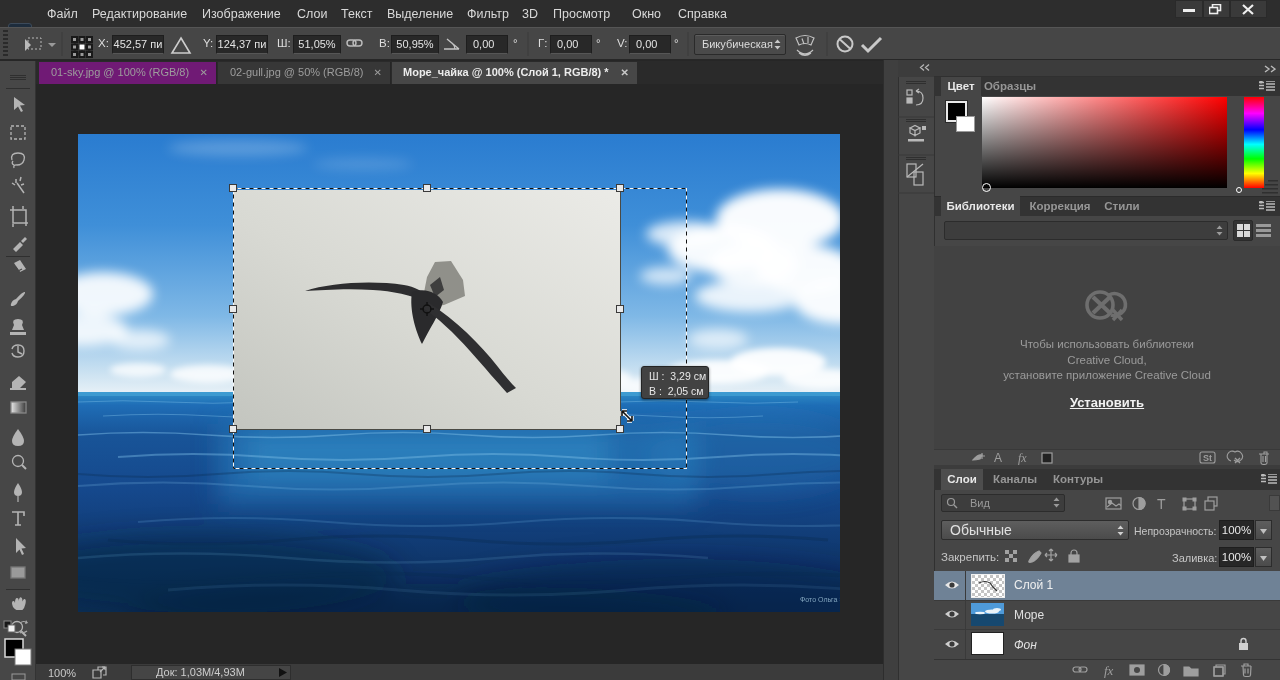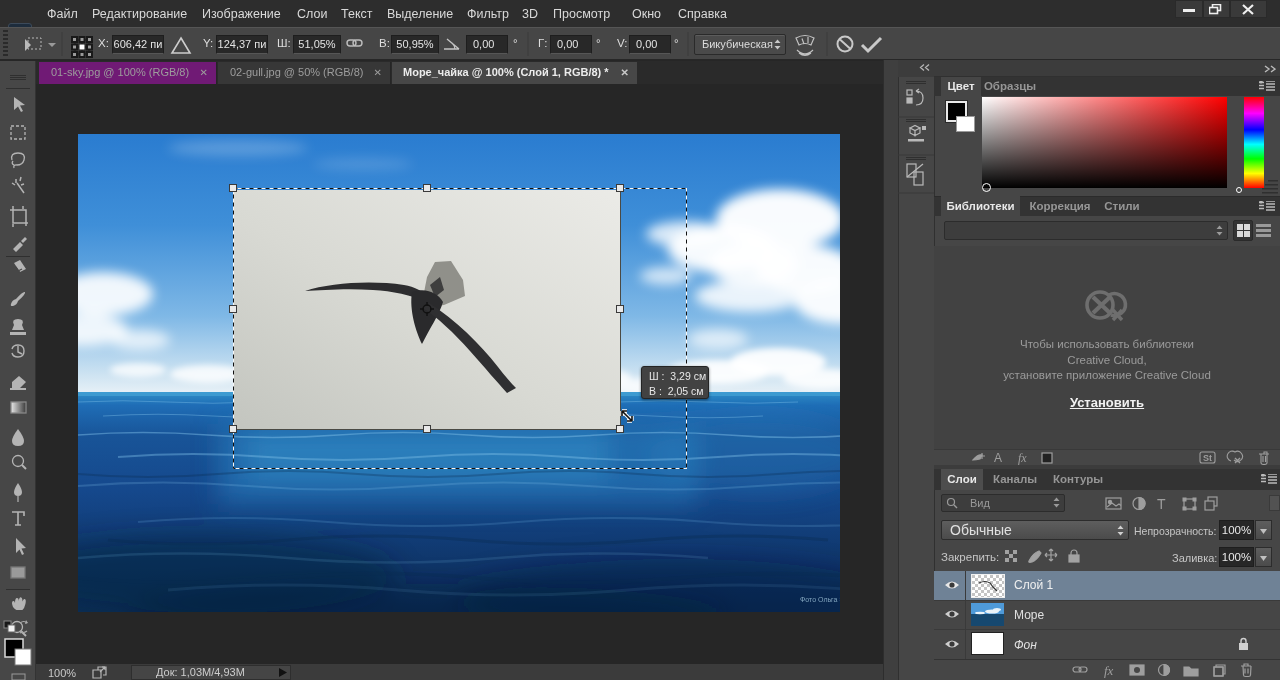--- a/index.html
+++ b/index.html
@@ -113,21 +113,21 @@
     <span class="abs" style="left:98px;">X:</span>
     <span class="abs" style="left:203px;">Y:</span>
     <span class="abs" style="left:277px;">Ш:</span>
     <span class="abs" style="left:379px;">В:</span>
     <span class="abs" style="left:513px;">°</span>
     <span class="abs" style="left:538px;">Г:</span>
     <span class="abs" style="left:596px;">°</span>
     <span class="abs" style="left:617px;">V:</span>
     <span class="abs" style="left:674px;">°</span>
   </div>
-  <div class="abs" style="left:112px;top:35px;width:52px;height:19px;background:#282828;border:1px solid #1e1e1e;border-bottom-color:#565656;color:#e3e3e3;font-size:11px;line-height:17px;text-align:center;">606,42 пи</div>
+  <div class="abs" style="left:112px;top:35px;width:52px;height:19px;background:#282828;border:1px solid #1e1e1e;border-bottom-color:#565656;color:#e3e3e3;font-size:11px;line-height:17px;text-align:center;">452,57 пи</div>
   <div class="abs" style="left:216px;top:35px;width:52px;height:19px;background:#282828;border:1px solid #1e1e1e;border-bottom-color:#565656;color:#e3e3e3;font-size:11px;line-height:17px;text-align:center;">124,37 пи</div>
   <div class="abs" style="left:293px;top:35px;width:48px;height:19px;background:#282828;border:1px solid #1e1e1e;border-bottom-color:#565656;color:#e3e3e3;font-size:11px;line-height:17px;text-align:center;">51,05%</div>
   <div class="abs" style="left:391px;top:35px;width:48px;height:19px;background:#282828;border:1px solid #1e1e1e;border-bottom-color:#565656;color:#e3e3e3;font-size:11px;line-height:17px;text-align:center;">50,95%</div>
   <div class="abs" style="left:466px;top:35px;width:42px;height:19px;background:#282828;border:1px solid #1e1e1e;border-bottom-color:#565656;color:#e3e3e3;font-size:11px;line-height:17px;padding-left:6px;">0,00</div>
   <div class="abs" style="left:550px;top:35px;width:42px;height:19px;background:#282828;border:1px solid #1e1e1e;border-bottom-color:#565656;color:#e3e3e3;font-size:11px;line-height:17px;padding-left:6px;">0,00</div>
   <div class="abs" style="left:629px;top:35px;width:42px;height:19px;background:#282828;border:1px solid #1e1e1e;border-bottom-color:#565656;color:#e3e3e3;font-size:11px;line-height:17px;padding-left:6px;">0,00</div>
   <div class="abs" style="left:694px;top:34px;width:92px;height:21px;background:#4a4a4a;border:1px solid #2a2a2a;border-radius:2px;box-shadow:inset 0 1px 0 #5c5c5c;color:#dcdcdc;font-size:11px;line-height:19px;padding-left:7px;">Бикубическая
     <svg class="abs" style="right:4px;top:4px;" width="7" height="11" viewBox="0 0 7 11">
         <path d="M0.5 4 L3.5 0.5 L6.5 4 Z M0.5 7 L3.5 10.5 L6.5 7 Z" fill="#c9c9c9"></path>
       </svg>

